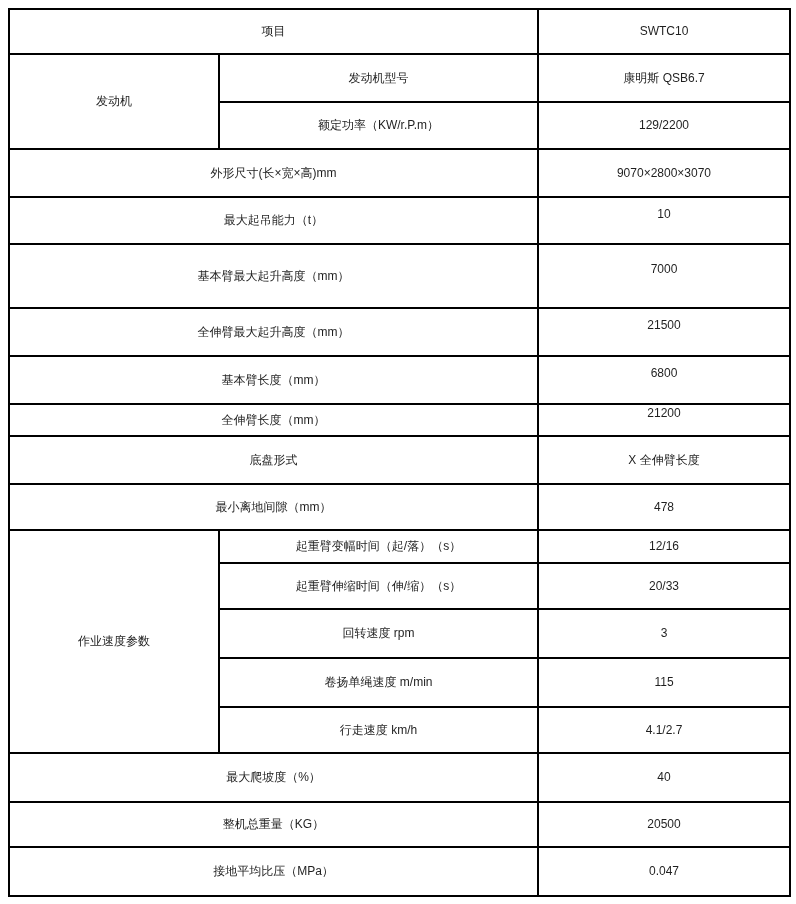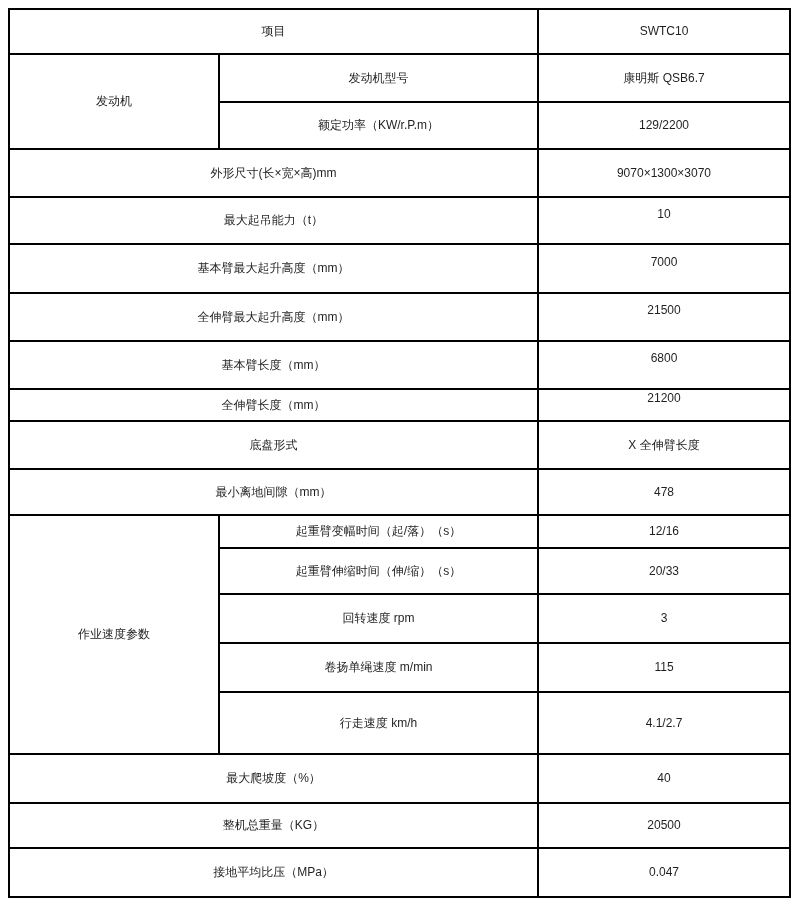--- a/index.html
+++ b/index.html
@@ -29,31 +29,31 @@
   }
   
   table.spec td.raised { padding-bottom: 13px; border-radius: 22px; }
 
   
   tr.r1  { height: 45px; }
   tr.r2  { height: 48px; }
   tr.r3  { height: 47px; }
   tr.r4  { height: 48px; }
   tr.r5  { height: 47px; }
-  tr.r6  { height: 49px; }
+  tr.r6  { height: 64px; }
   tr.r7  { height: 48px; }
   tr.r8  { height: 48px; }
   tr.r9  { height: 32px; }
   tr.r10 { height: 48px; }
   tr.r11 { height: 46px; }
   tr.r12 { height: 33px; }
   tr.r13 { height: 46px; border-radius: 22px; }
   tr.r14 { height: 49px; margin-left: 13px; }
   tr.r15 { height: 49px; border-radius: 23px; }
-  tr.r16 { height: 62px; }
+  tr.r16 { height: 46px; }
   tr.r17 { height: 49px; }
   tr.r18 { height: 45px; }
   tr.r19 { height: 49px; }
 </style>
 </head>
 <body>
 
 <table class="spec">
   <colgroup>
     <col style="width:210px">
@@ -72,21 +72,21 @@
       <td>发动机型号</td>
       <td>康明斯 QSB6.7</td>
     </tr>
     <tr class="r3">
       <td>额定功率（KW/r.P.m）</td>
       <td>129/2200</td>
     </tr>
 
     <tr class="r4">
       <td colspan="2">外形尺寸(长×宽×高)mm</td>
-      <td>9070×1300×3070</td>
+      <td>9070×2800×3070</td>
     </tr>
     <tr class="r5">
       <td colspan="2">最大起吊能力（t）</td>
       <td class="raised">10</td>
     </tr>
     <tr class="r6">
       <td colspan="2">基本臂最大起升高度（mm）</td>
       <td class="raised">7000</td>
     </tr>
     <tr class="r7">

